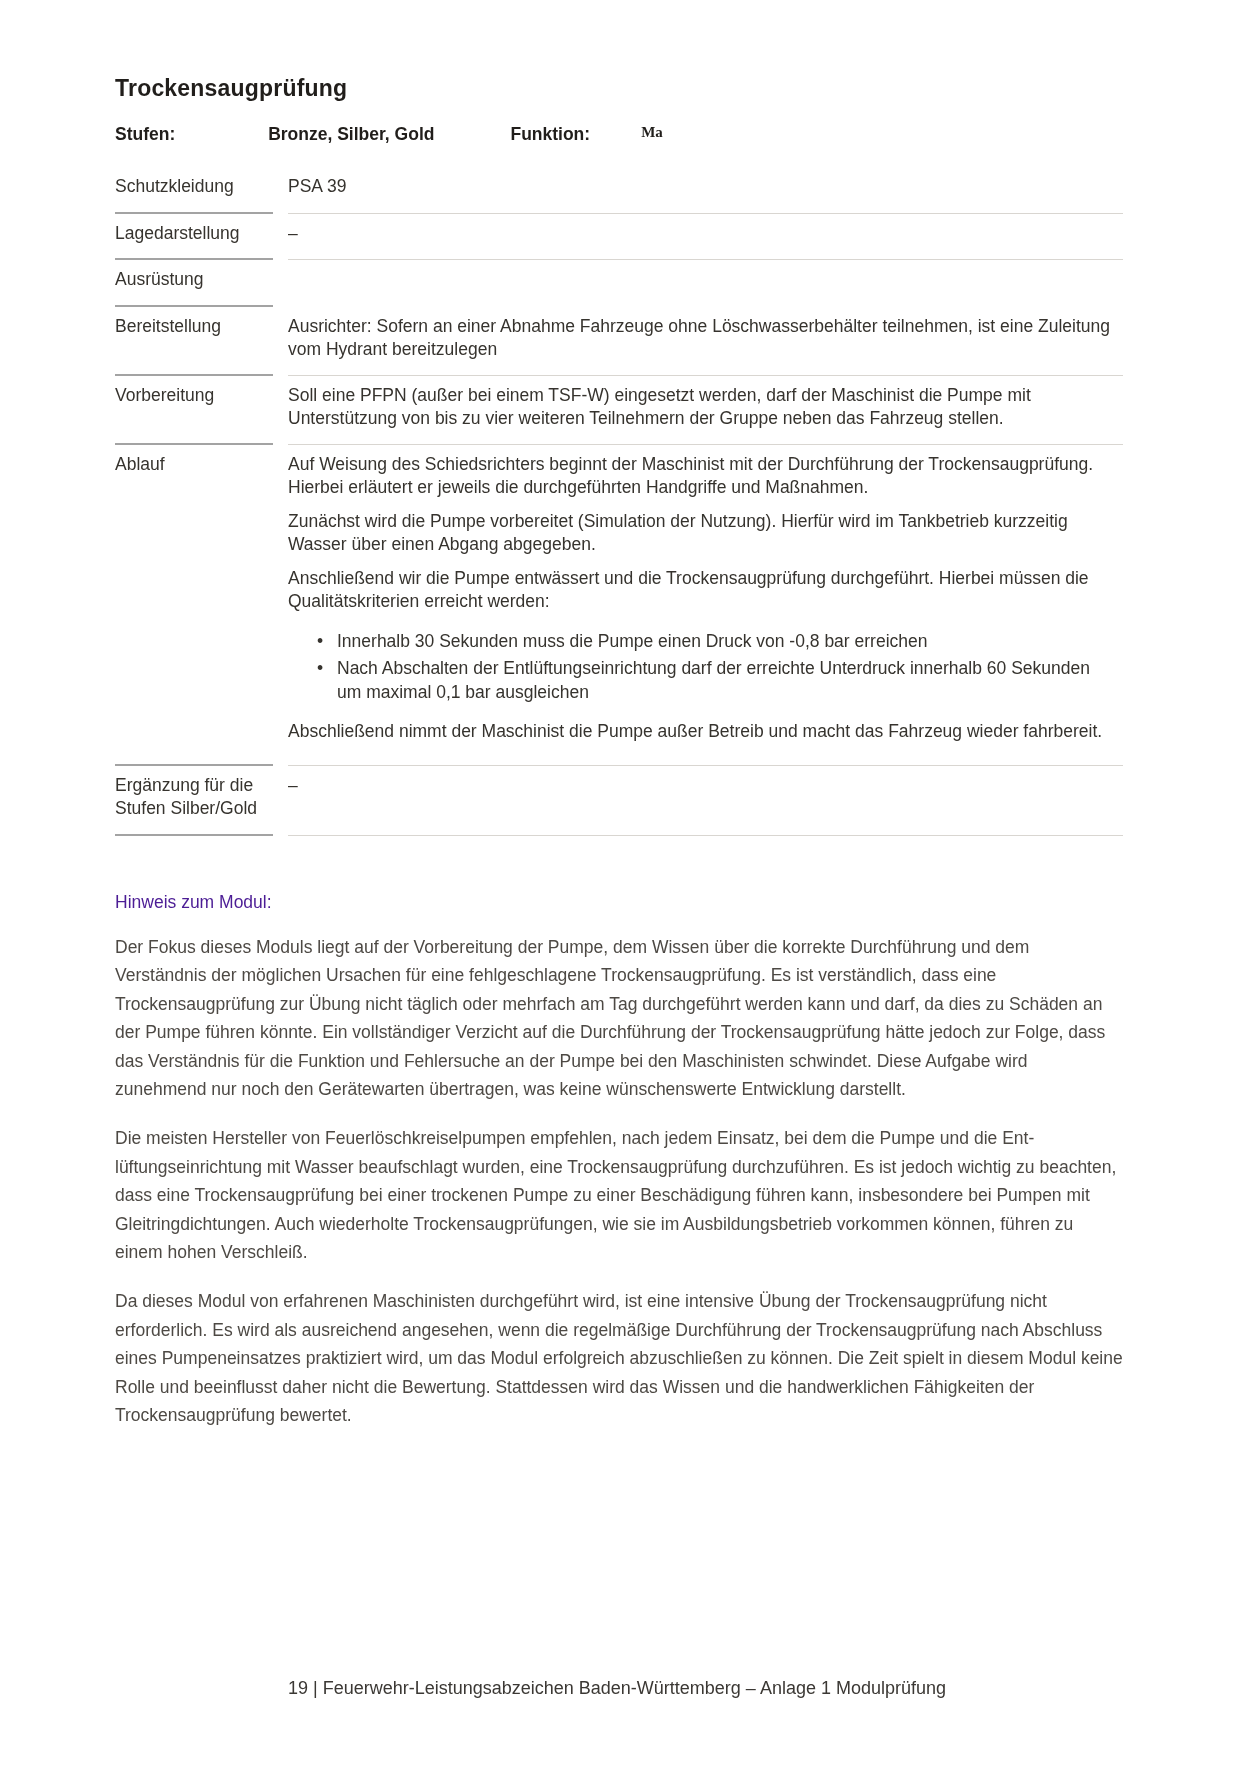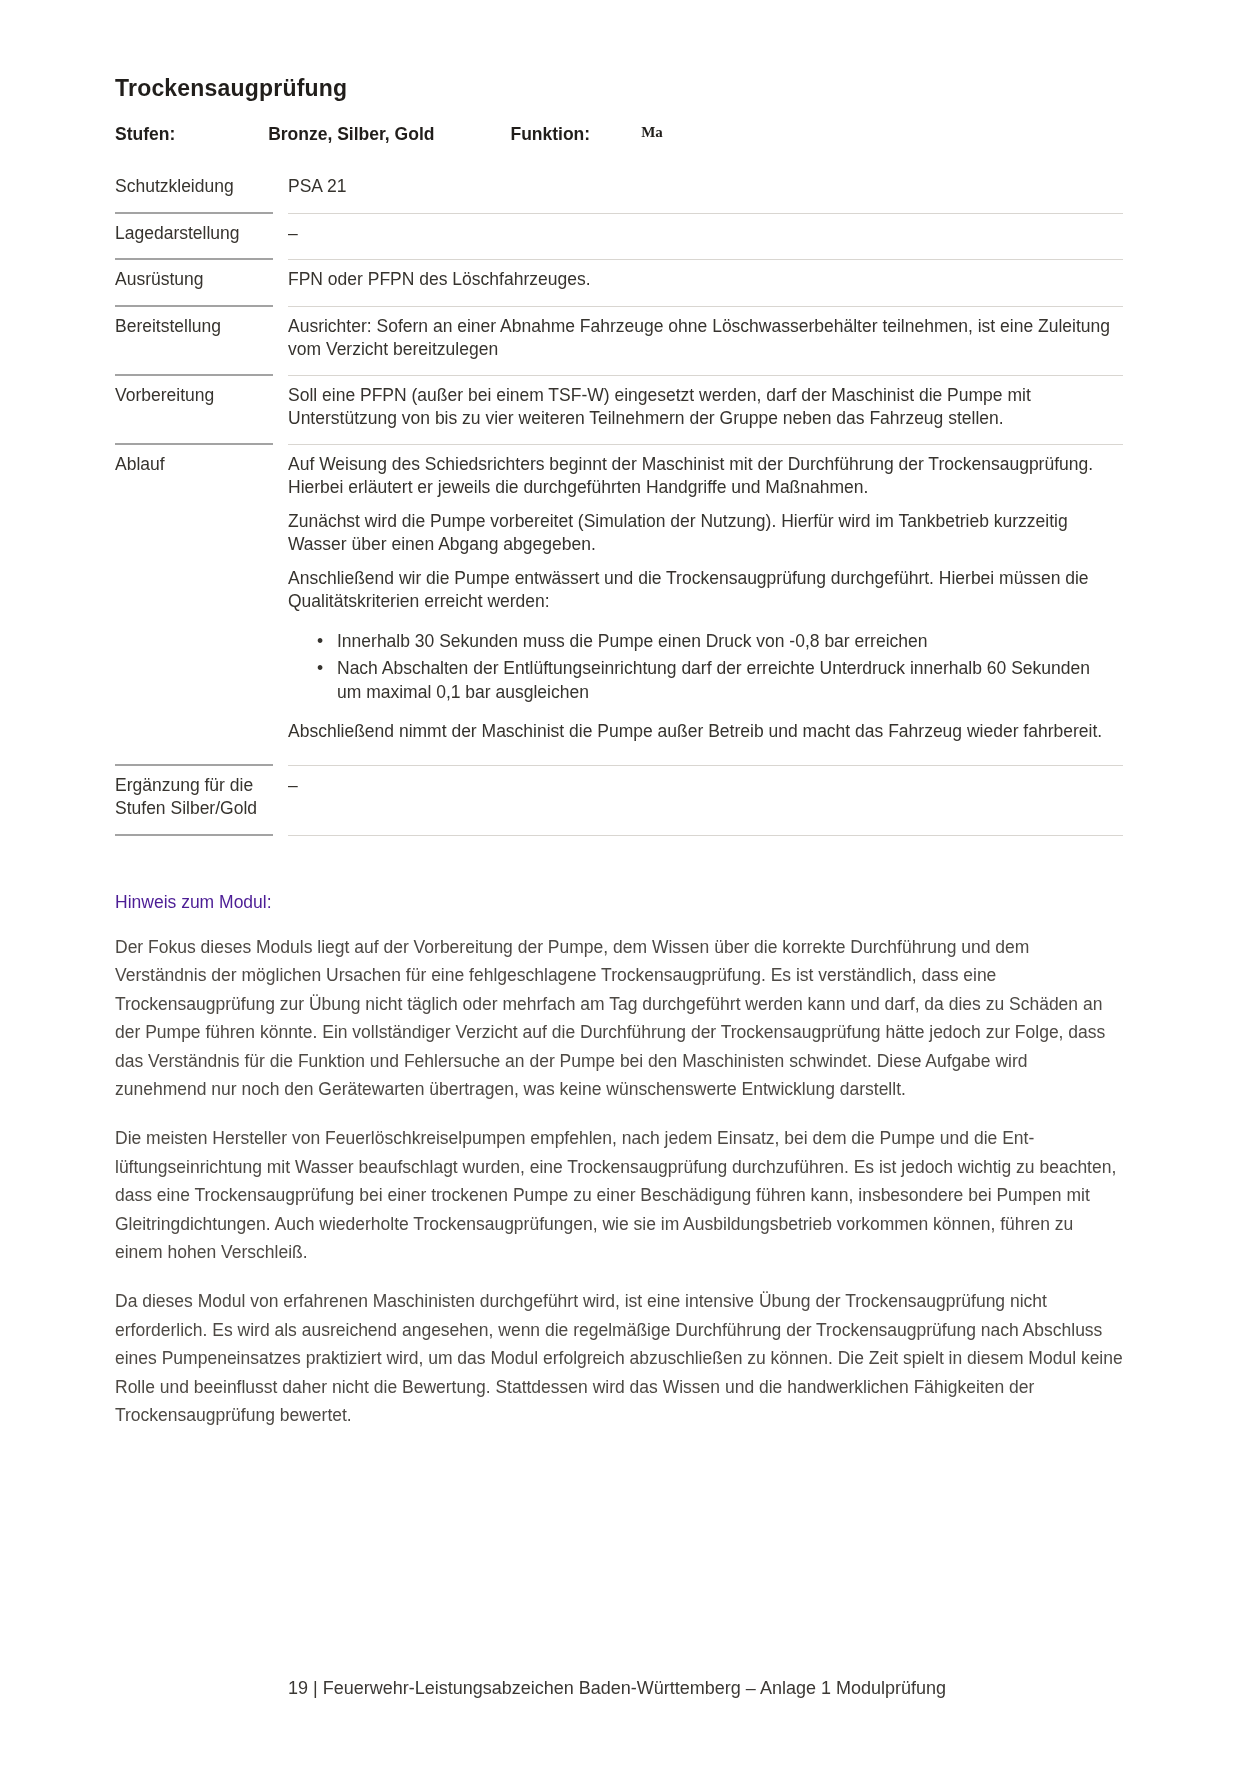--- a/index.html
+++ b/index.html
@@ -109,33 +109,32 @@
   <div class="meta">
     <span>Stufen:</span><span> </span>
     <span>Bronze, Silber, Gold</span>
     <span class="funk-label">Funktion:</span>
     <span class="funk-value">Ma</span>
   </div>
 
   <div class="spec-table">
       <div class="spec-row">
         <div class="spec-label">Schutzkleidung</div>
-        <div class="spec-value">PSA 21</div>
+        <div class="spec-value">PSA 39</div>
       </div>
       <div class="spec-row">
         <div class="spec-label">Lagedarstellung</div>
         <div class="spec-value">–</div>
       </div>
       <div class="spec-row">
         <div class="spec-label">Ausrüstung</div>
-        <div class="spec-value">FPN oder PFPN des Löschfahrzeuges.</div>
       </div>
       <div class="spec-row">
         <div class="spec-label">Bereitstellung</div>
-        <div class="spec-value">Ausrichter: Sofern an einer Abnahme Fahrzeuge ohne Löschwasserbehälter teilnehmen, ist eine Zuleitung vom Verzicht bereitzulegen</div>
+        <div class="spec-value">Ausrichter: Sofern an einer Abnahme Fahrzeuge ohne Löschwasserbehälter teilnehmen, ist eine Zuleitung vom Hydrant bereitzulegen</div>
       </div>
       <div class="spec-row">
         <div class="spec-label">Vorbereitung</div>
         <div class="spec-value">Soll eine PFPN (außer bei einem TSF-W) eingesetzt werden, darf der Maschinist die Pumpe mit Unterstützung von bis zu vier weiteren Teilnehmern der Gruppe neben das Fahrzeug stellen.</div>
       </div>
       <div class="spec-row">
         <div class="spec-label">Ablauf</div>
         <div class="spec-value">
           <p>Auf Weisung des Schiedsrichters beginnt der Maschinist mit der Durchführung der Trockensaug­prüfung. Hierbei erläutert er jeweils die durchgeführten Handgriffe und Maßnahmen.</p>
           <p>Zunächst wird die Pumpe vorbereitet (Simulation der Nutzung). Hierfür wird im Tankbetrieb kurz­zeitig Wasser über einen Abgang abgegeben.</p>

